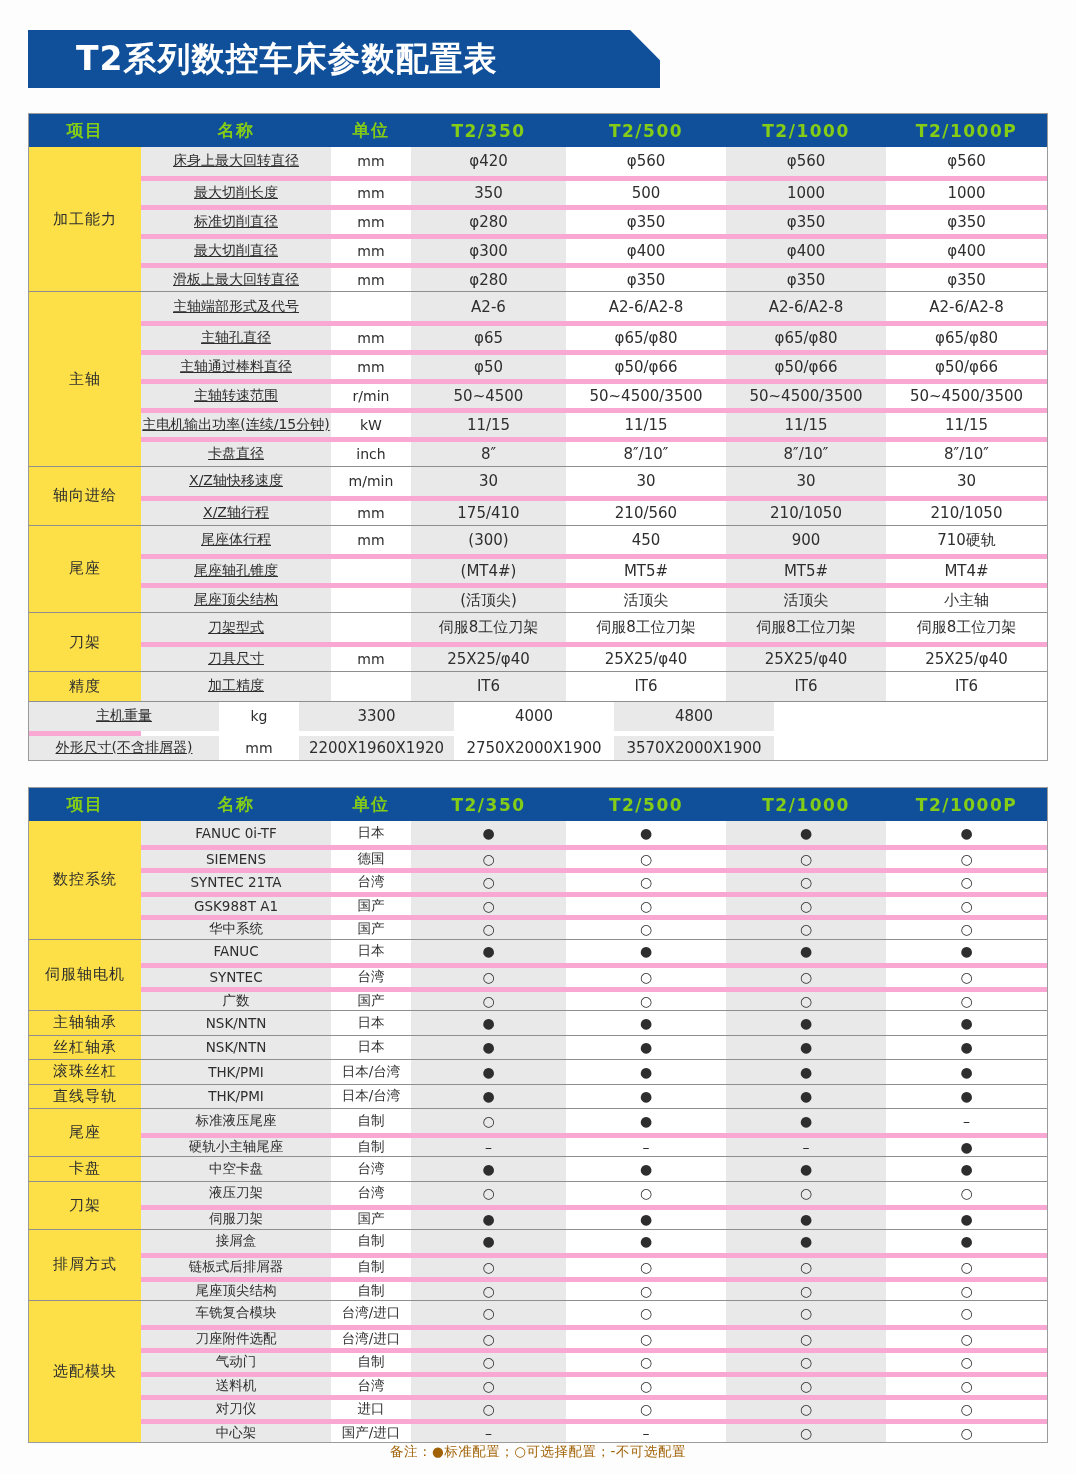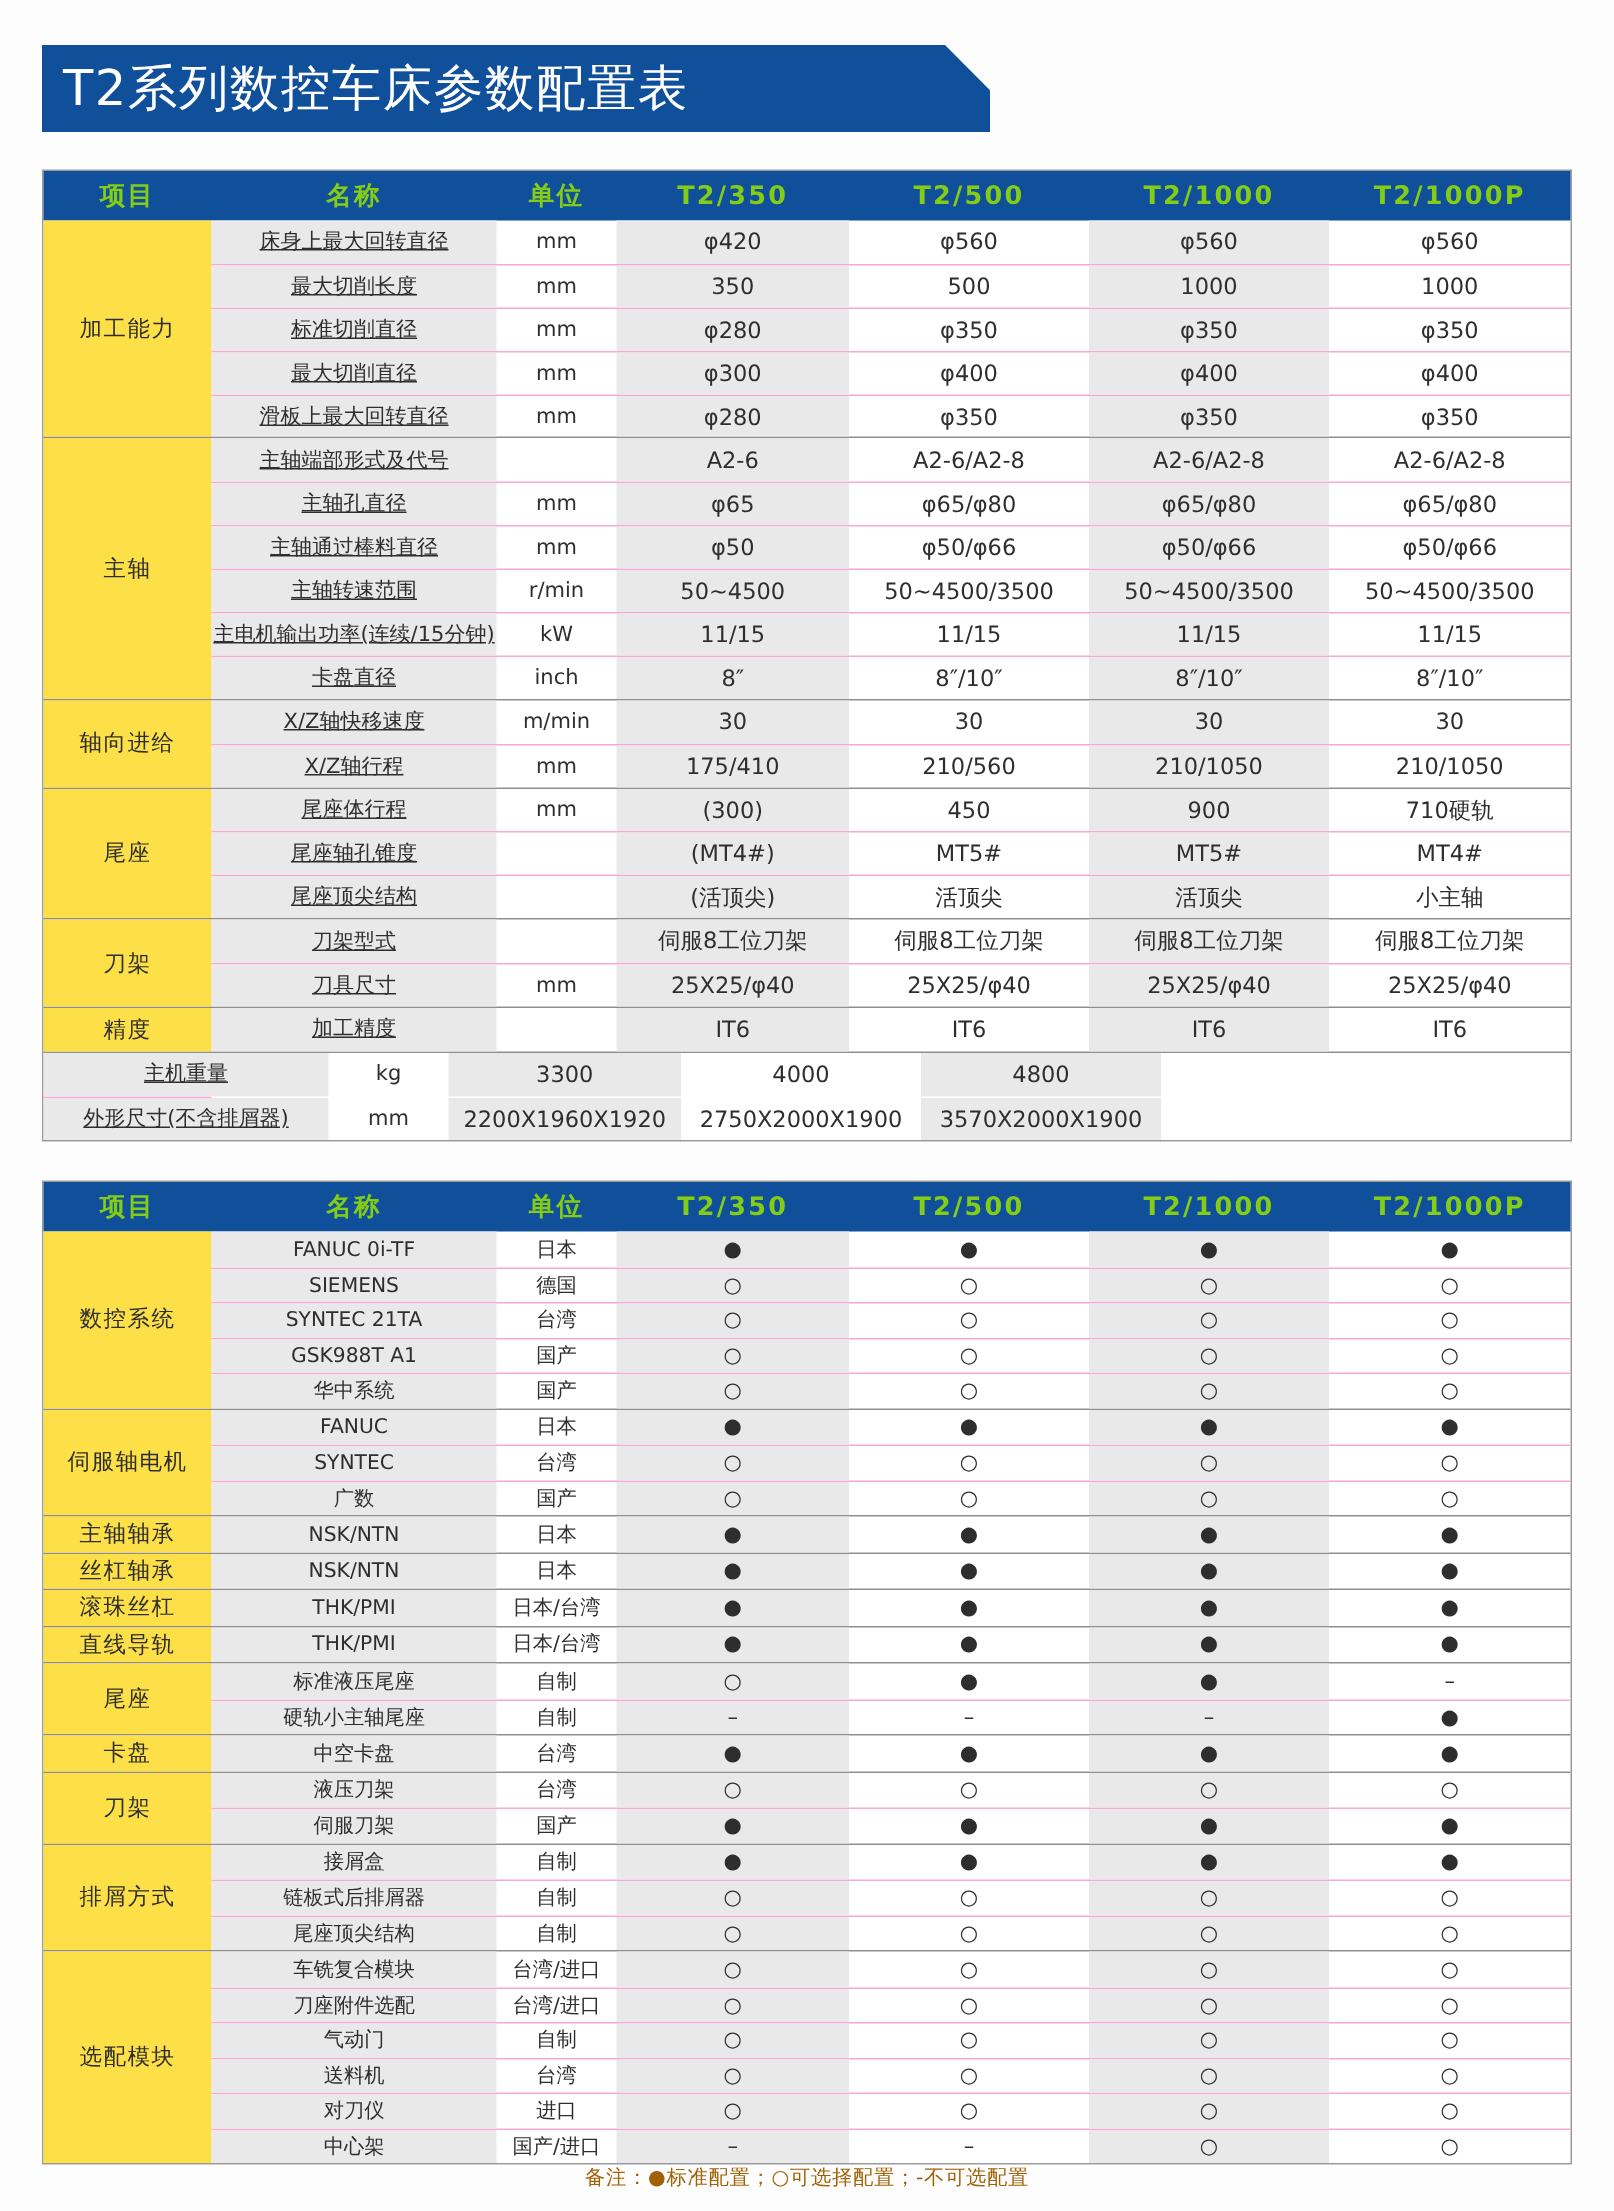--- a/index.html
+++ b/index.html
@@ -8,21 +8,21 @@
   .page { position:relative; width:1076px; height:1474px; background:#fdfdfd; overflow:hidden; }
 
   
   .banner {
     position:absolute; left:28px; top:30px; width:632px; height:58px;
     background:#10509a;
     clip-path:polygon(0 0, calc(100% - 30px) 0, 100% 52%, 100% 100%, 0 100%);
     display:flex; align-items:center;
   }
   .banner .title {
-    color:#ffffff; font-weight:400; font-size:33px; padding-left:14px; letter-spacing:1px;
+    color:#ffffff; font-weight:700; font-size:33px; padding-left:48px; letter-spacing:1px;
     white-space:nowrap;
   }
 
   
   .tbl { position:absolute; left:28px; width:1020px; border:1px solid #9b9b9b; background:#ffffff; }
   #spec-table   { top:113px; --rh:28.9px; }
   #config-table { top:787px; --rh:23.5px; }
 
   .thead {
     display:grid; grid-template-columns:112px 190px 80px 155px 160px 160px 1fr;
@@ -31,21 +31,21 @@
   }
   .thead .hcell { text-align:center; }
 
   .section { display:grid; grid-template-columns:112px 1fr; }
   .section + .section { border-top:1px solid #8e8e8e; }
   .section-label {
     display:flex; align-items:center; justify-content:center;
     font-size:15px; background:#fde047; letter-spacing:1px;
   }
   .row { display:grid; grid-template-columns:190px 80px 155px 160px 160px 1fr; height:var(--rh); }
-  .row + .row { border-top:1px solid #f9a8d4; }
+  .row + .row { border-top:5px solid #f9a8d4; }
   .cell { display:flex; align-items:center; justify-content:center; overflow:hidden; white-space:nowrap; }
   .c-name, .c-350, .c-1000 { background:#e9e9e9; }
 
   #spec-table .cell   { font-size:15px; }
   #spec-table .c-name { font-size:14px;text-decoration:underline; }
   #spec-table .c-unit { font-size:14px; }
   #config-table .cell   { font-size:13.5px; }
   #config-table .c-350, #config-table .c-500,
   #config-table .c-1000, #config-table .c-1000p { font-size:14px; }
 

